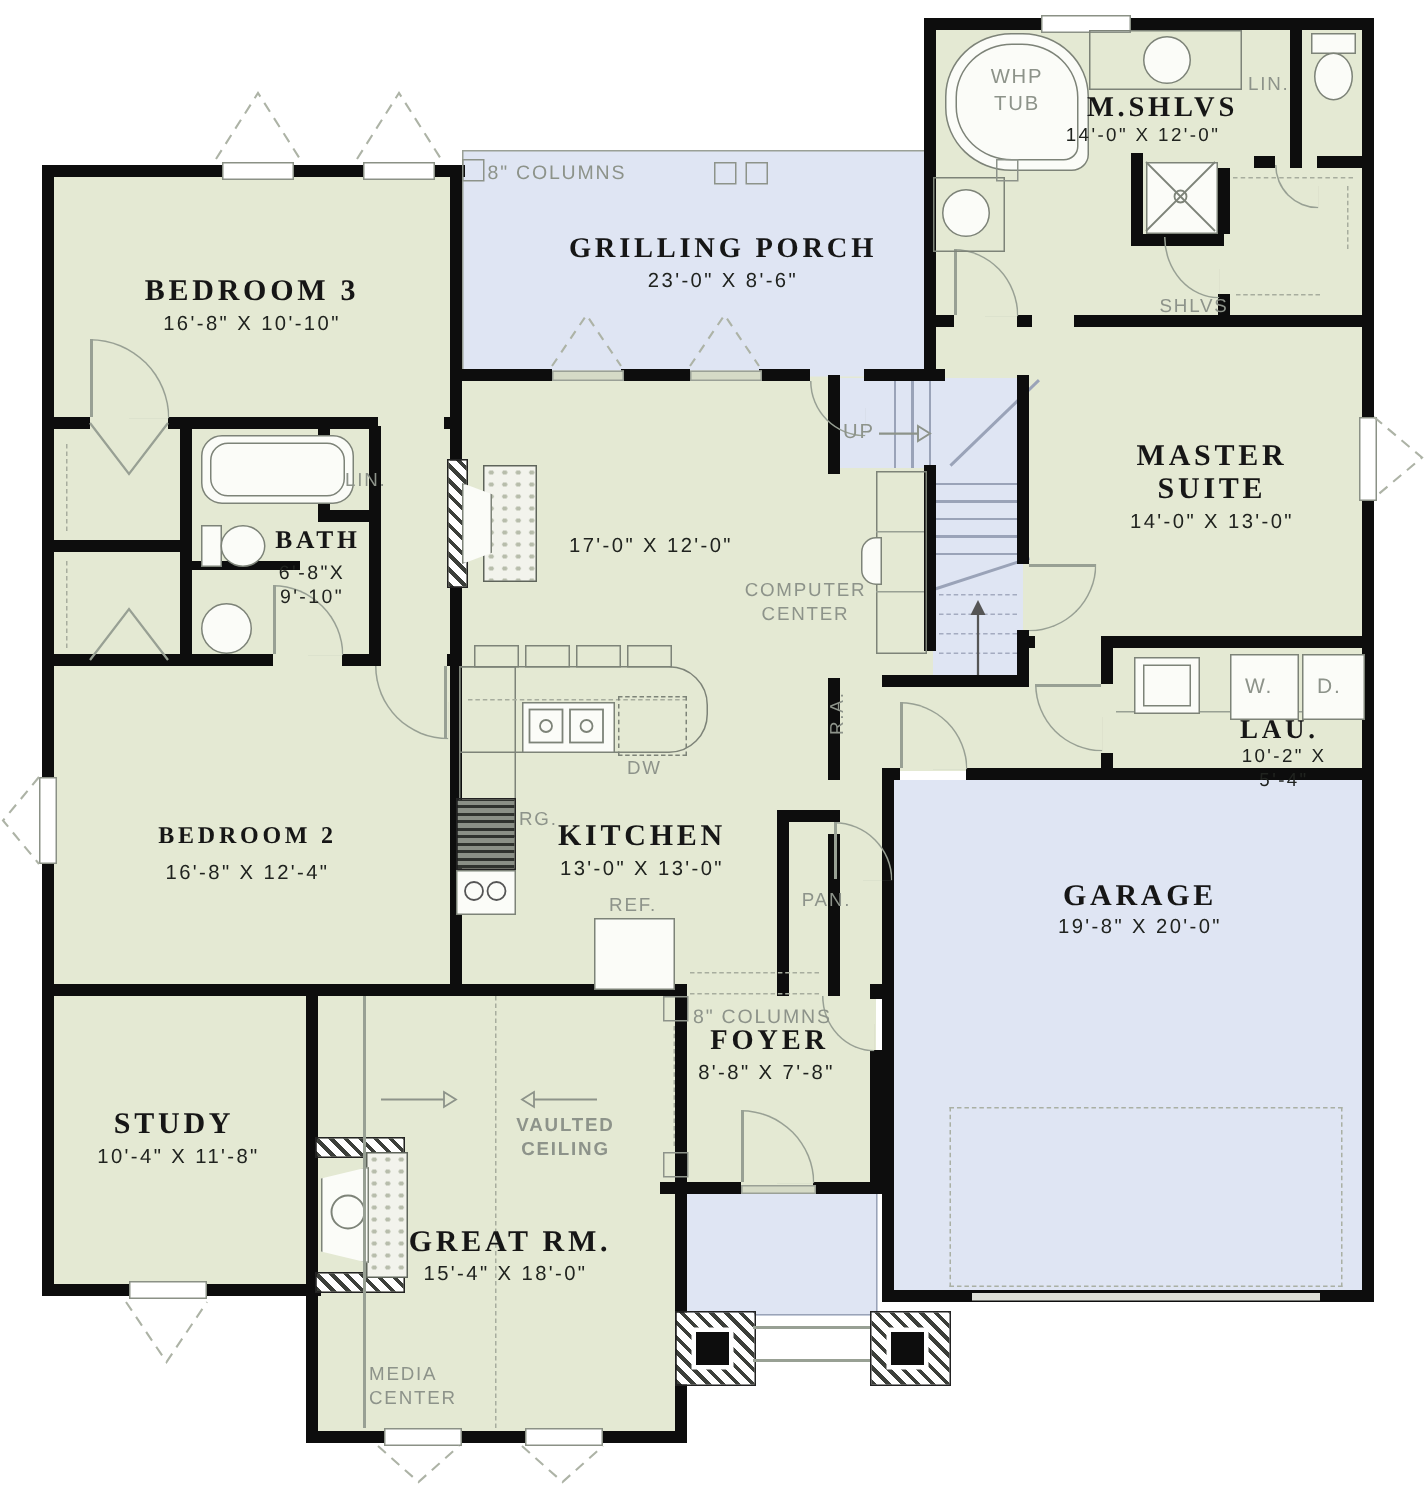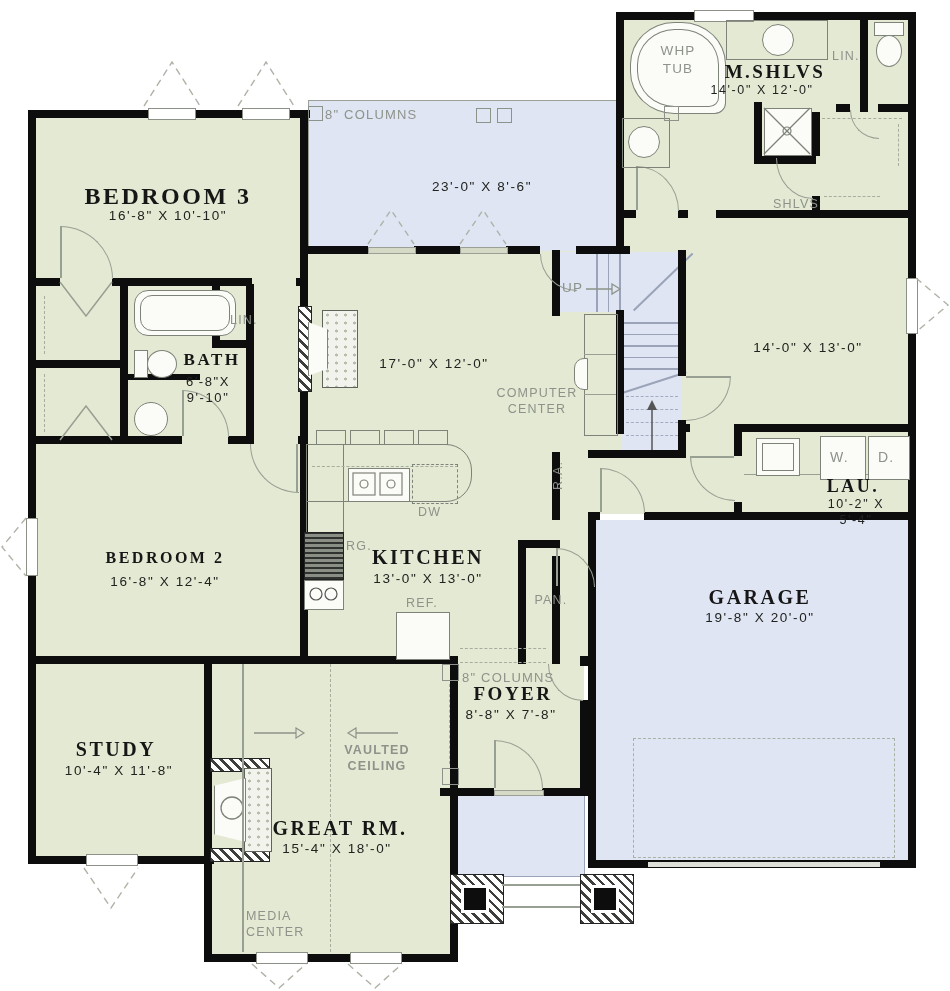--- a/index.html
+++ b/index.html
@@ -316,28 +316,31 @@
 
   <div class="hatch" style="left:450px;top:874px;width:52px;height:48px;"></div>
   <div class="abs" style="left:464px;top:888px;width:22px;height:22px;background:#0d0d0d;outline:3px solid #fff;"></div>
   <div class="hatch" style="left:580px;top:874px;width:52px;height:48px;"></div>
   <div class="abs" style="left:594px;top:888px;width:22px;height:22px;background:#0d0d0d;outline:3px solid #fff;"></div>
   <div class="ln" style="left:502px;top:884px;width:78px;height:1.6px;"></div>
   <div class="ln" style="left:502px;top:906px;width:78px;height:1.6px;"></div>
 
   <div class="abs" style="left:633px;top:738px;width:260px;height:118px;border:1.8px dashed #aab0a4;"></div>
 
-  <div class="room-label" style="left:168px;top:183px;font-size:24px;font-family:Liberation Serif, serif;">BEDROOM 3</div>
+  <div class="room-label" style="left:168px;top:183px;font-size:20px;font-family:Liberation Serif, serif;">BEDROOM 3</div>
   <div class="dim" style="left:168px;top:208px;">16'-8" X 10'-10"</div>
 
+  <div class="room-label" style="left:482px;top:155px;font-size:19px;">GRILLING PORCH</div>
   <div class="dim" style="left:482px;top:179px;">23'-0" X 8'-6"</div>
 
   <div class="room-label" style="left:775px;top:61px;font-size:19px;">M.SHLVS</div>
   <div class="dim" style="left:762px;top:83px;font-size:12.5px;">14'-0" X 12'-0"</div>
 
+  <div class="room-label" style="left:808px;top:293px;font-size:20px;">MASTER
+SUITE</div>
   <div class="dim" style="left:808px;top:340px;">14'-0" X 13'-0"</div>
 
   <div class="dim" style="left:434px;top:356px;">17'-0" X 12'-0"</div>
 
   <div class="room-label" style="left:212px;top:350px;font-size:17px;">BATH</div>
   <div class="dim" style="left:208px;top:374px;font-size:13px;">6'-8"X
 9'-10"</div>
 
   <div class="room-label" style="left:165px;top:549px;font-size:16px;">BEDROOM 2</div>
   <div class="dim" style="left:165px;top:574px;">16'-8" X 12'-4"</div>

